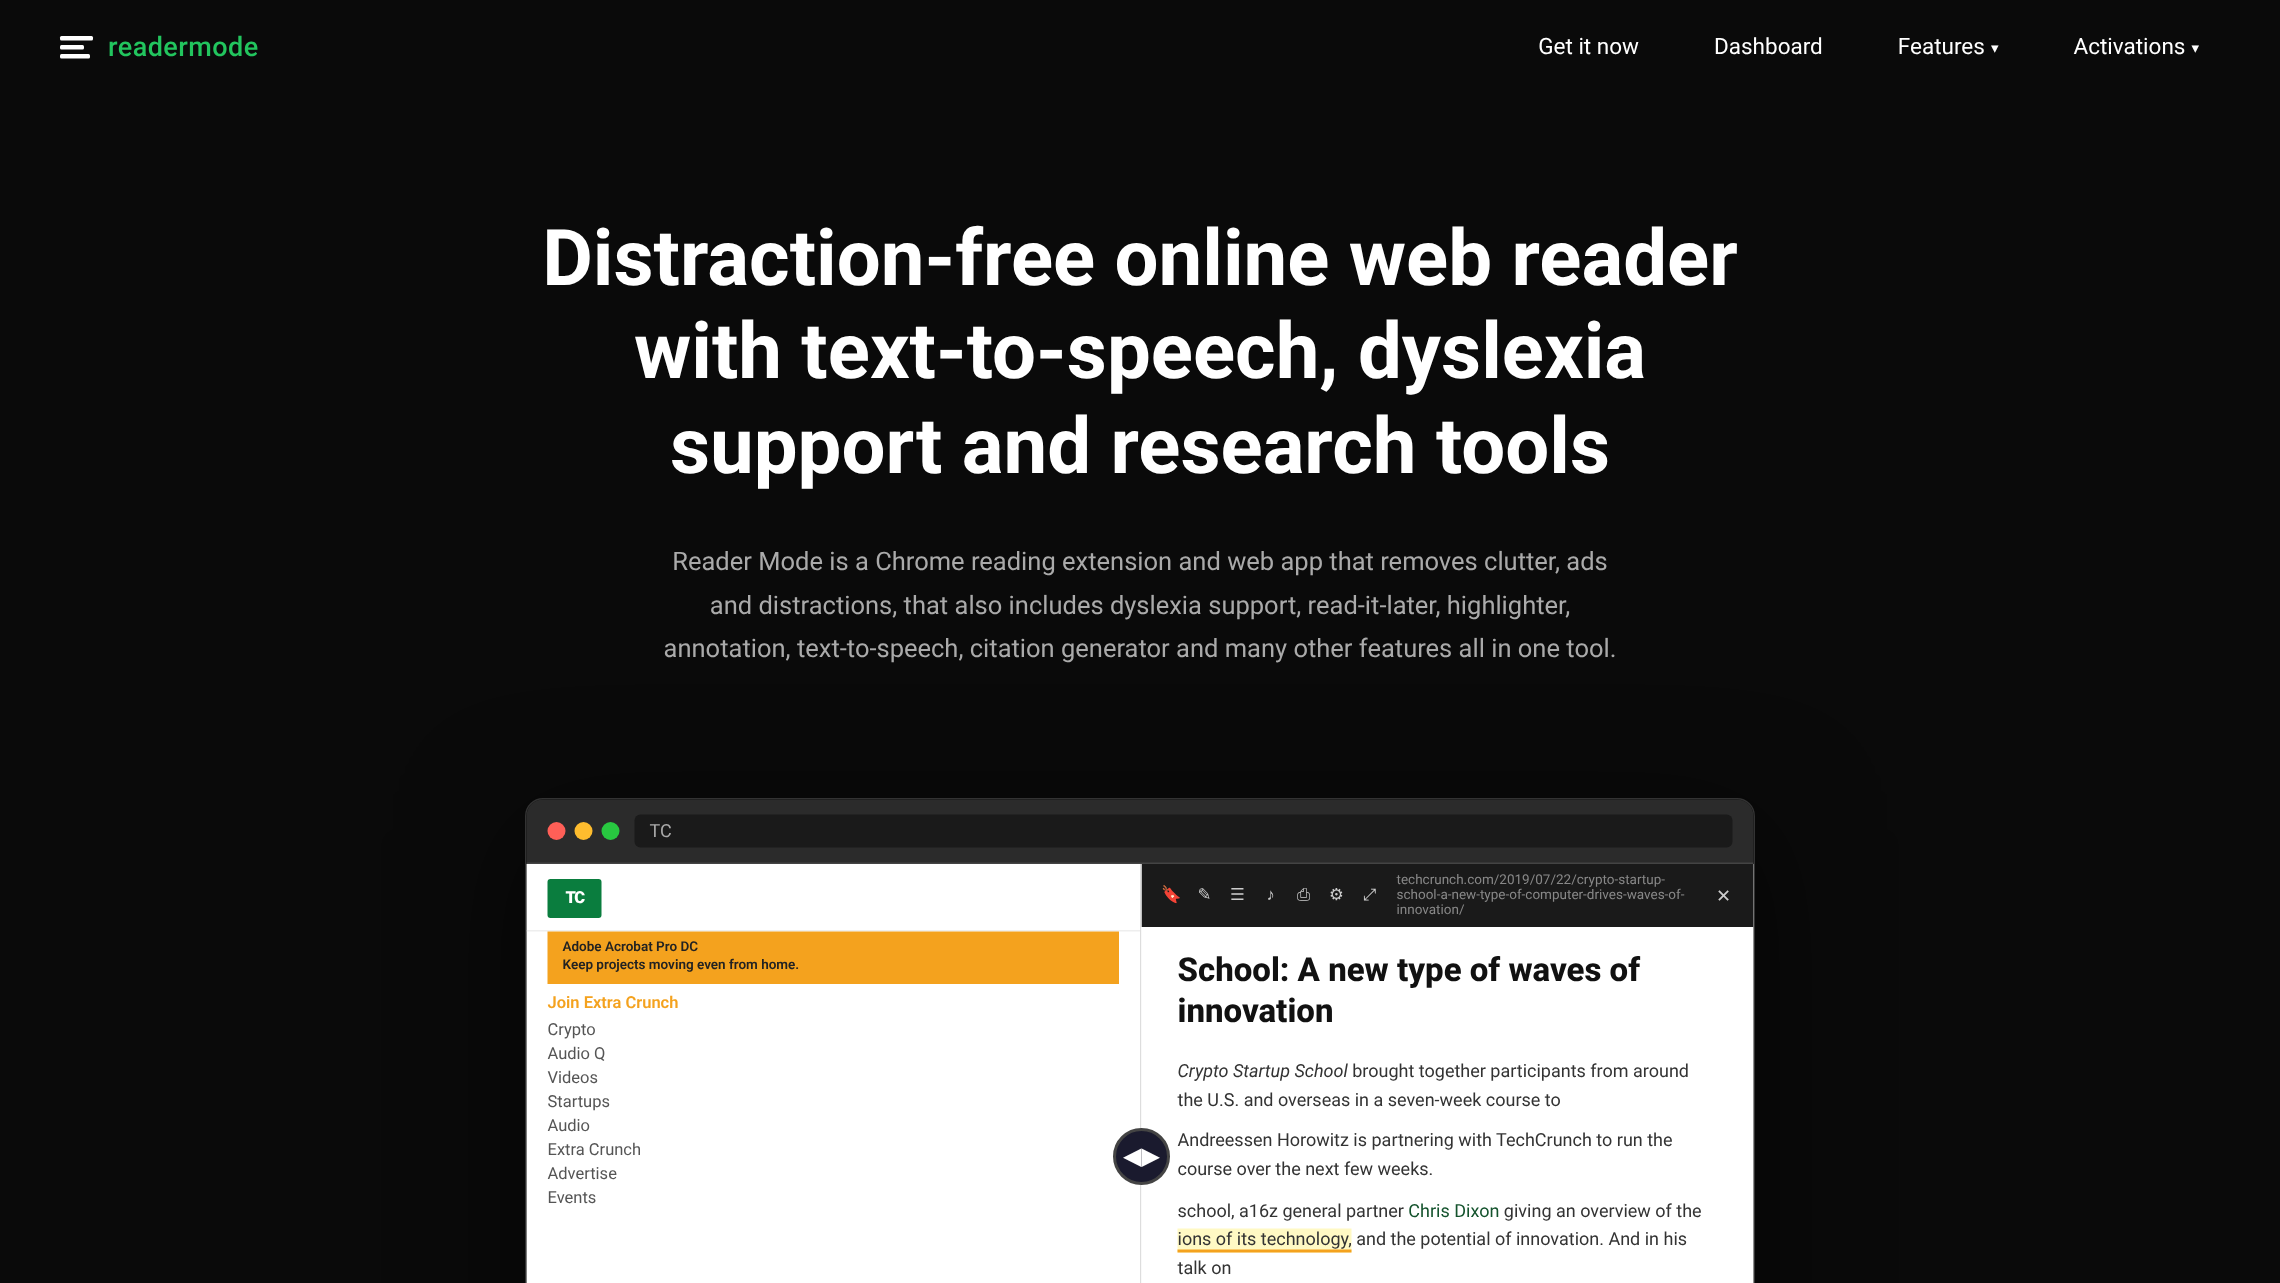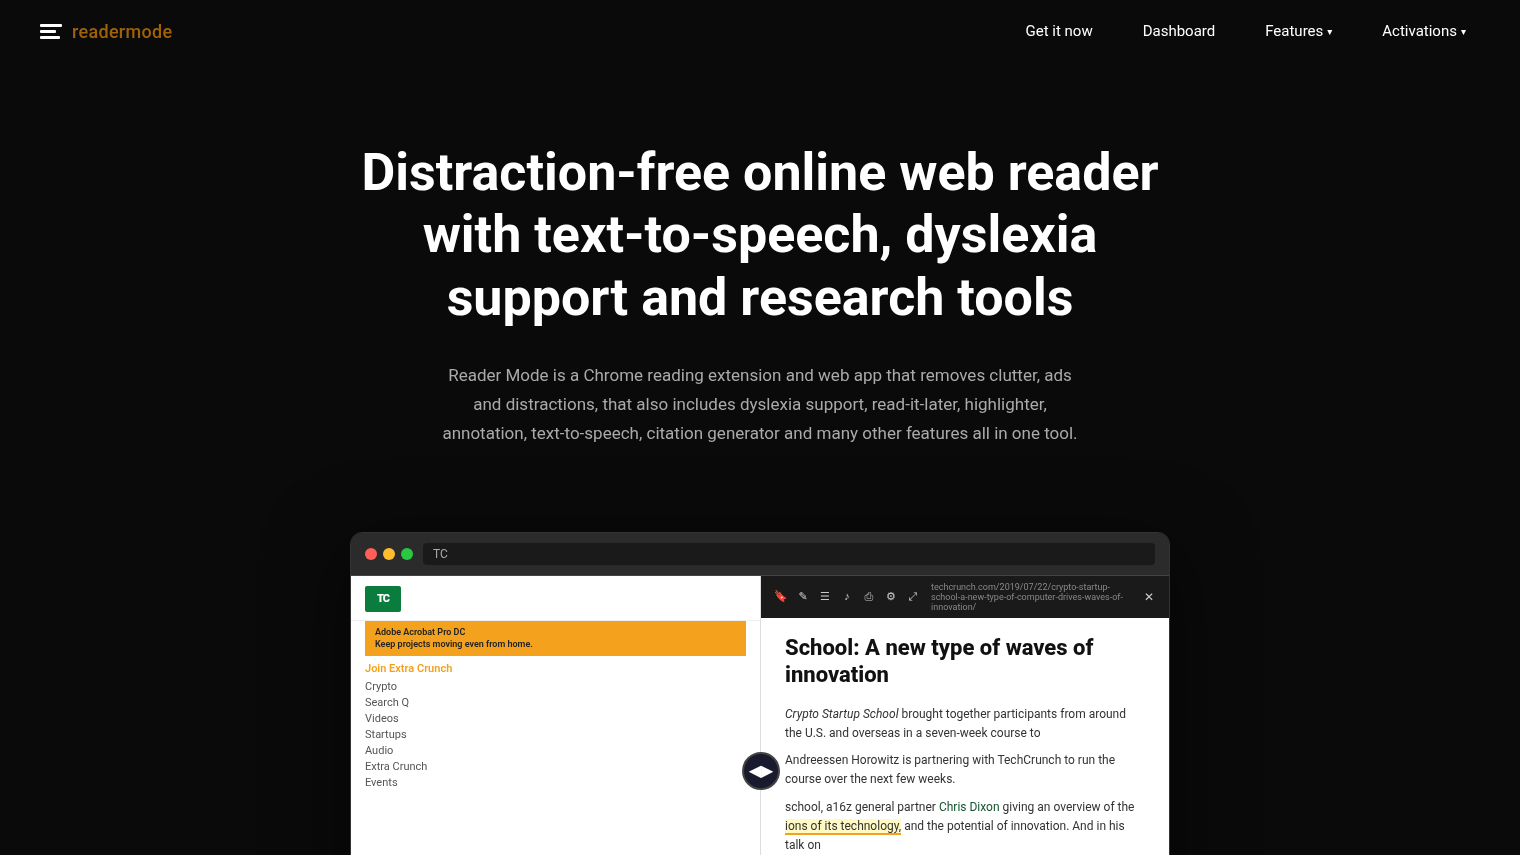--- a/index.html
+++ b/index.html
@@ -21,21 +21,21 @@
       background: #0a0a0a;
       position: sticky;
       top: 0;
       z-index: 100;
     }
     .nav-logo {
       display: flex;
       align-items: center;
       gap: 10px;
       text-decoration: none;
-      color: #a16207;
+      color: #22c55e;
     }
     .nav-logo-icon {
       display: flex;
       flex-direction: column;
       gap: 3px;
     }
     .nav-logo-icon span {
       display: block;
       background: #fff;
       border-radius: 1px;
@@ -333,25 +333,26 @@
         </div>
 
         <div class="ad-banner">
           <div>Adobe Acrobat Pro DC</div>
           <div>Keep projects moving even from home.</div>
         </div>
 
         <div class="left-panel-nav">Join Extra Crunch</div>
         <div class="left-panel-links">
           <div class="left-link">Crypto</div>
-          <div class="left-link">Search Q</div>
+          <div class="left-link">Audio Q</div>
           <div class="left-link">Videos</div>
           <div class="left-link">Startups</div>
           <div class="left-link">Audio</div>
           <div class="left-link">Extra Crunch</div>
+          <div class="left-link">Advertise</div>
           <div class="left-link">Events</div>
         </div>
 
       </div>
 
       <div class="panel-divider-btn">
         <span>◀▶</span>
       </div>
 
       <div class="right-panel">

